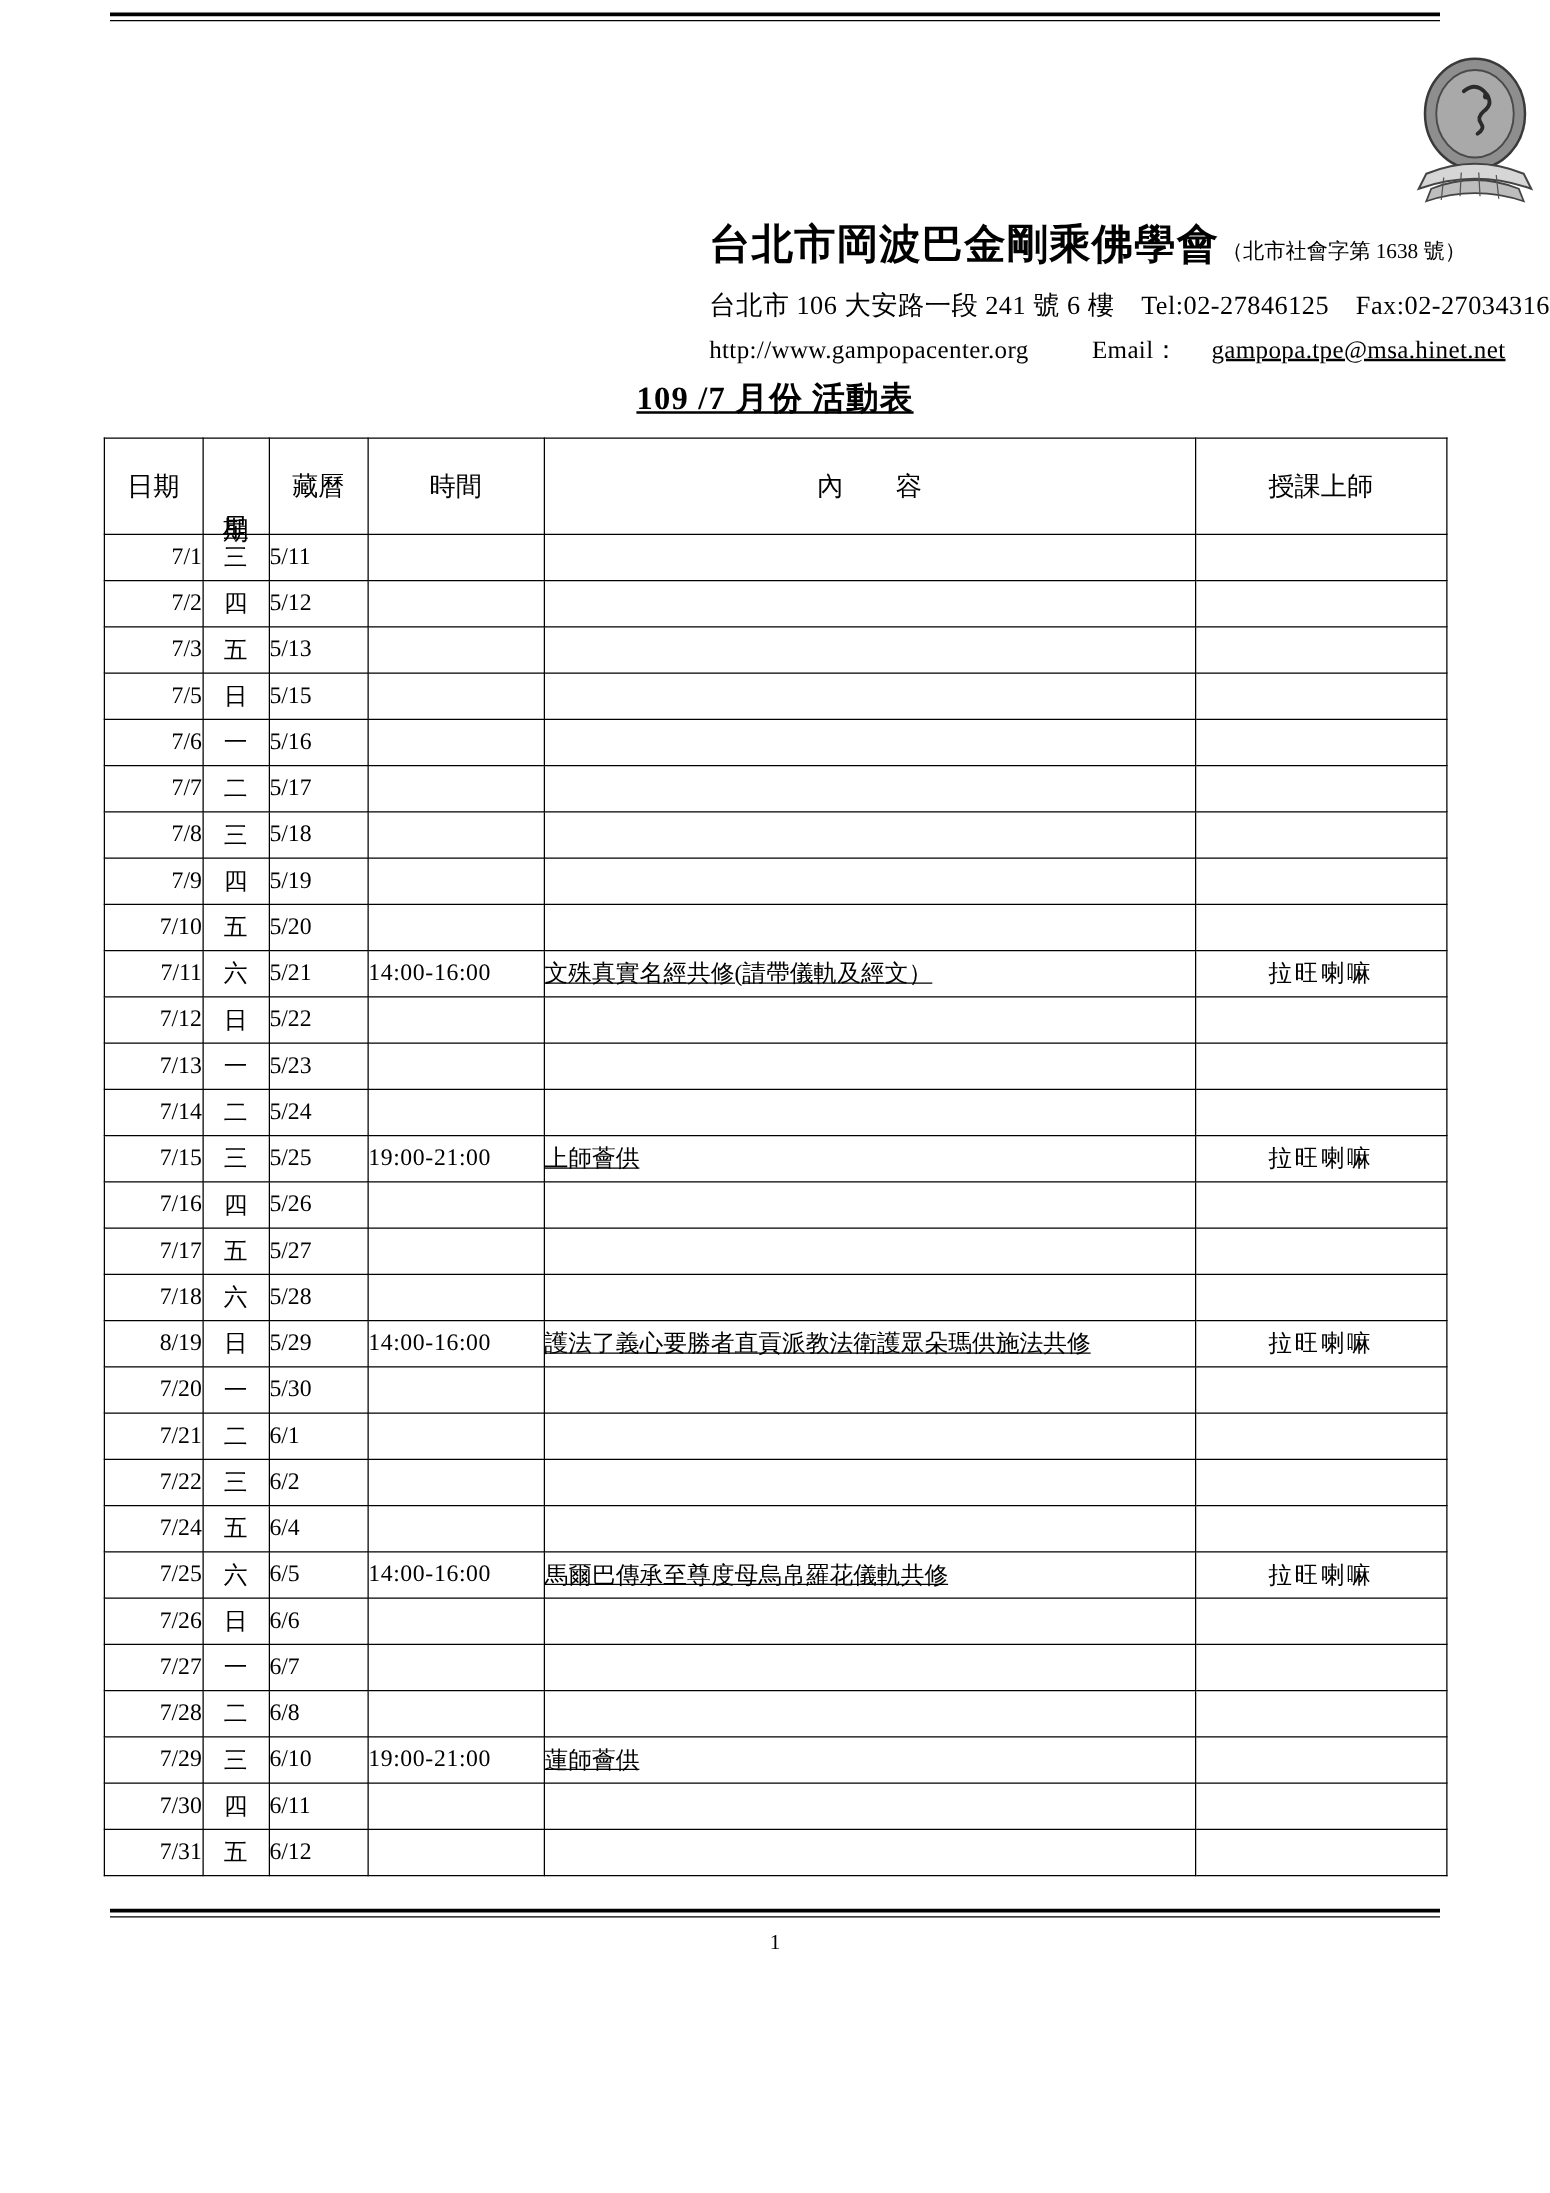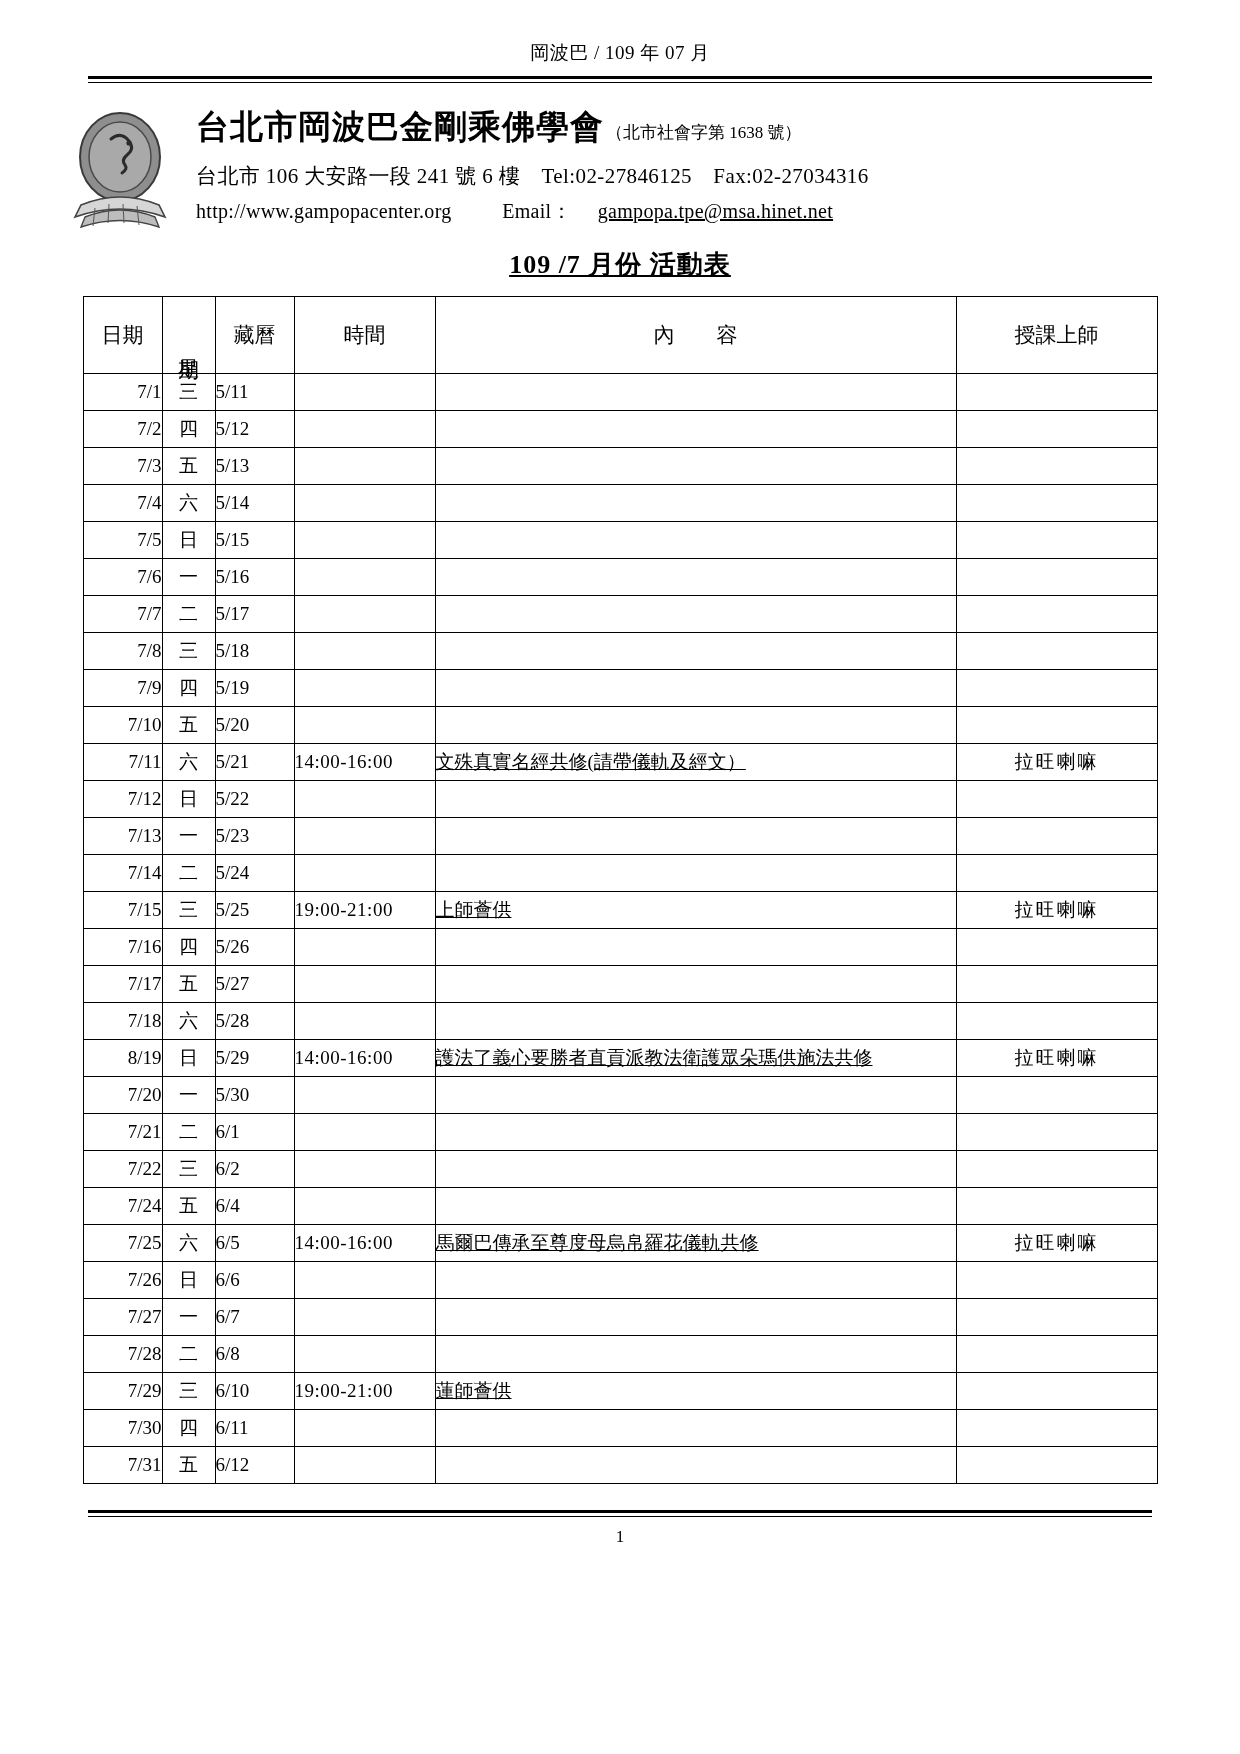--- a/index.html
+++ b/index.html
@@ -33,23 +33,24 @@
   .header-rule {
     margin: 10px 88px 0 88px;
     border-top: 3px solid #000;
     border-bottom: 1px solid #000;
     height: 3px;
   }
 
   
   .title-block {
     display: flex;
-    align-items: flex-start;
+    align-items: flex-end;
     margin: 22px 0 0 0;
-    padding-left: 60px;
+    padding-left: 43px;
+    flex-direction: column;
   }
   .logo {
     width: 120px;
     flex: 0 0 120px;
     display: flex;
     justify-content: center;
     padding-top: 4px;
   }
   .org-info {
     padding-left: 16px;
@@ -151,21 +152,20 @@
   }
 
   
   .logo svg { display: block; }
 </style>
 </head>
 <body>
 
 <div class="page">
 
-  <div class="header-line">岡波巴 / 109 年 07 月</div>
   <div class="header-rule"></div>
 
   <div class="title-block">
     <div class="logo">
       <svg width="118" height="130" viewBox="0 0 118 130" aria-hidden="true">
         <ellipse cx="59" cy="48" rx="40" ry="44" fill="#8e8e8e" stroke="#3a3a3a" stroke-width="2"></ellipse>
         <ellipse cx="59" cy="48" rx="31" ry="35" fill="#a9a9a9" stroke="#4a4a4a" stroke-width="1.5"></ellipse>
         <path d="M50 30 q10 -8 18 2 q6 8 -2 14 q-6 5 -2 10 q3 4 -3 8" fill="none" stroke="#2b2b2b" stroke-width="3" stroke-linecap="round"></path>
         <circle cx="68" cy="34" r="2.6" fill="#2b2b2b"></circle>
         <path d="M20 96 q39 -16 78 0 l6 12 q-45 -16 -90 0 z" fill="#d6d6d6" stroke="#444" stroke-width="1.6"></path>
@@ -225,28 +225,20 @@
         </tr>
         <tr>
           <td class="col-date">7/3</td>
           <td class="col-week">五</td>
           <td class="col-tib">5/13</td>
           <td class="col-time"></td>
           <td class="col-content"></td>
           <td class="col-teacher"></td>
         </tr>
         <tr>
-          <td class="col-date">7/4</td>
-          <td class="col-week">六</td>
-          <td class="col-tib">5/14</td>
-          <td class="col-time"></td>
-          <td class="col-content"></td>
-          <td class="col-teacher"></td>
-        </tr>
-        <tr>
           <td class="col-date">7/5</td>
           <td class="col-week">日</td>
           <td class="col-tib">5/15</td>
           <td class="col-time"></td>
           <td class="col-content"></td>
           <td class="col-teacher"></td>
         </tr>
         <tr>
           <td class="col-date">7/6</td>
           <td class="col-week">一</td>

